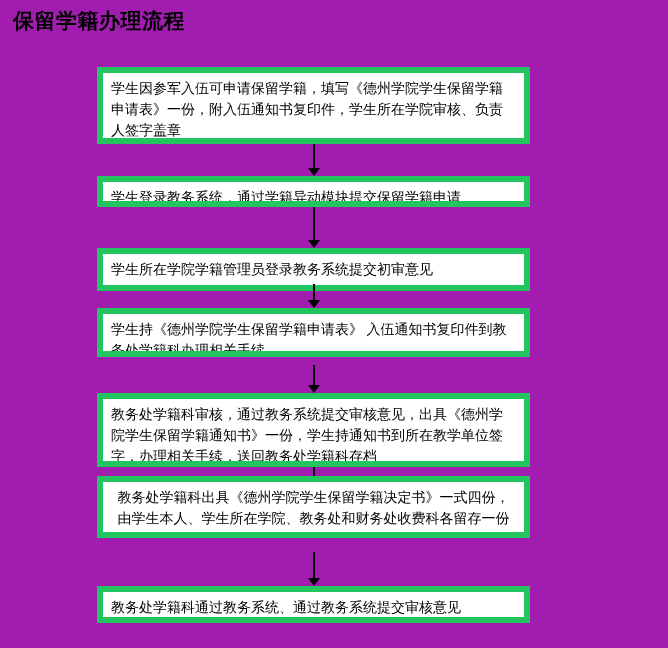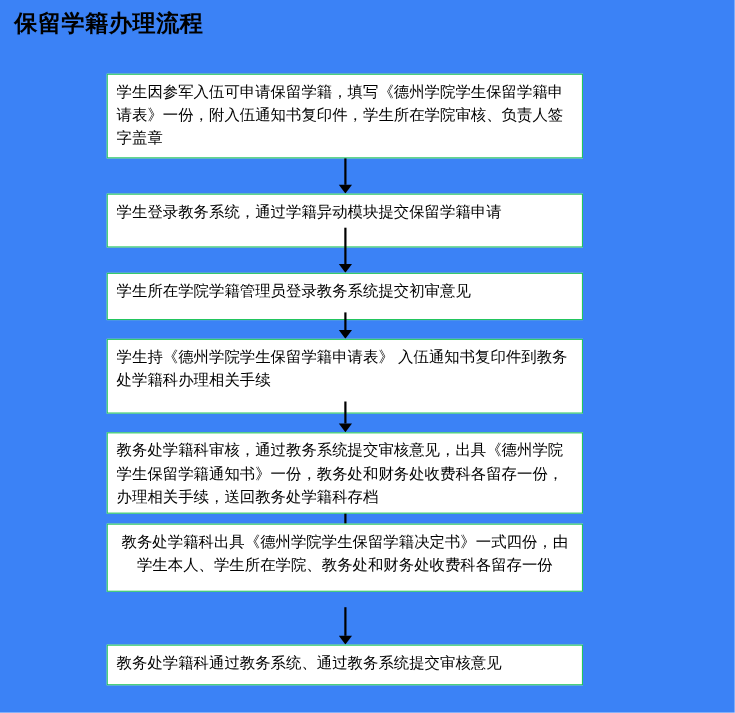--- a/index.html
+++ b/index.html
@@ -4,52 +4,52 @@
 <style>
   html, body {
     margin: 0;
     padding: 0;
     background: #ffffff;
   }
   .page {
     position: relative;
     width: 668px;
     height: 648px;
-    background: #3b82f6;
+    background: #a21caf;
     overflow: hidden;
-    font-family: Liberation Sans, sans-serif;
+    font-family: Liberation Serif, serif;
     color: #000000;
   }
   .title {
     position: absolute;
     top: 7px;
     left: 13px;
     margin: 0;
     font-size: 21px;
     font-weight: bold;
     letter-spacing: 0.5px;
     white-space: nowrap;
   }
   .step {
     position: absolute;
     left: 97px;
     width: 433px;
     box-sizing: border-box;
-    border: 1px solid #22c55e;
+    border: 6px solid #22c55e;
     background: #ffffff;
     padding: 5px 8px;
     font-size: 14px;
     line-height: 21px;
     text-align: left;
     overflow: hidden;
   }
   .s1 { top: 67px;  height: 77px; }
-  .s2 { top: 176px; height: 49px; }
+  .s2 { top: 176px; height: 31px; }
   .s3 { top: 248px; height: 43px; }
-  .s4 { top: 308px; height: 68px; }
+  .s4 { top: 308px; height: 49px; }
   .s5 { top: 393px; height: 74px; }
   .s6 { top: 476px; height: 62px; text-align: center; }
   .s7 { top: 586px; height: 37px; }
 
   .arrow {
     position: absolute;
     left: 307px;
     width: 13px;
     display: flex;
     flex-direction: column;
@@ -106,21 +106,21 @@
       <span class="head"></span>
     </div>
 
     <div class="step s4">学生持《德州学院学生保留学籍申请表》 入伍通知书复印件到教务处学籍科办理相关手续</div>
 
     <div class="arrow a4">
       <span class="shaft"></span>
       <span class="head"></span>
     </div>
 
-    <div class="step s5">教务处学籍科审核，通过教务系统提交审核意见，出具《德州学院学生保留学籍通知书》一份，教务处和财务处收费科各留存一份，办理相关手续，送回教务处学籍科存档</div>
+    <div class="step s5">教务处学籍科审核，通过教务系统提交审核意见，出具《德州学院学生保留学籍通知书》一份，学生持通知书到所在教学单位签字，办理相关手续，送回教务处学籍科存档</div>
 
     <div class="arrow a5">
       <span class="shaft"></span>
       <span class="head"></span>
     </div>
 
     <div class="step s6">教务处学籍科出具《德州学院学生保留学籍决定书》一式四份，由学生本人、学生所在学院、教务处和财务处收费科各留存一份</div>
 
     <div class="arrow a6">
       <span class="shaft"></span>

